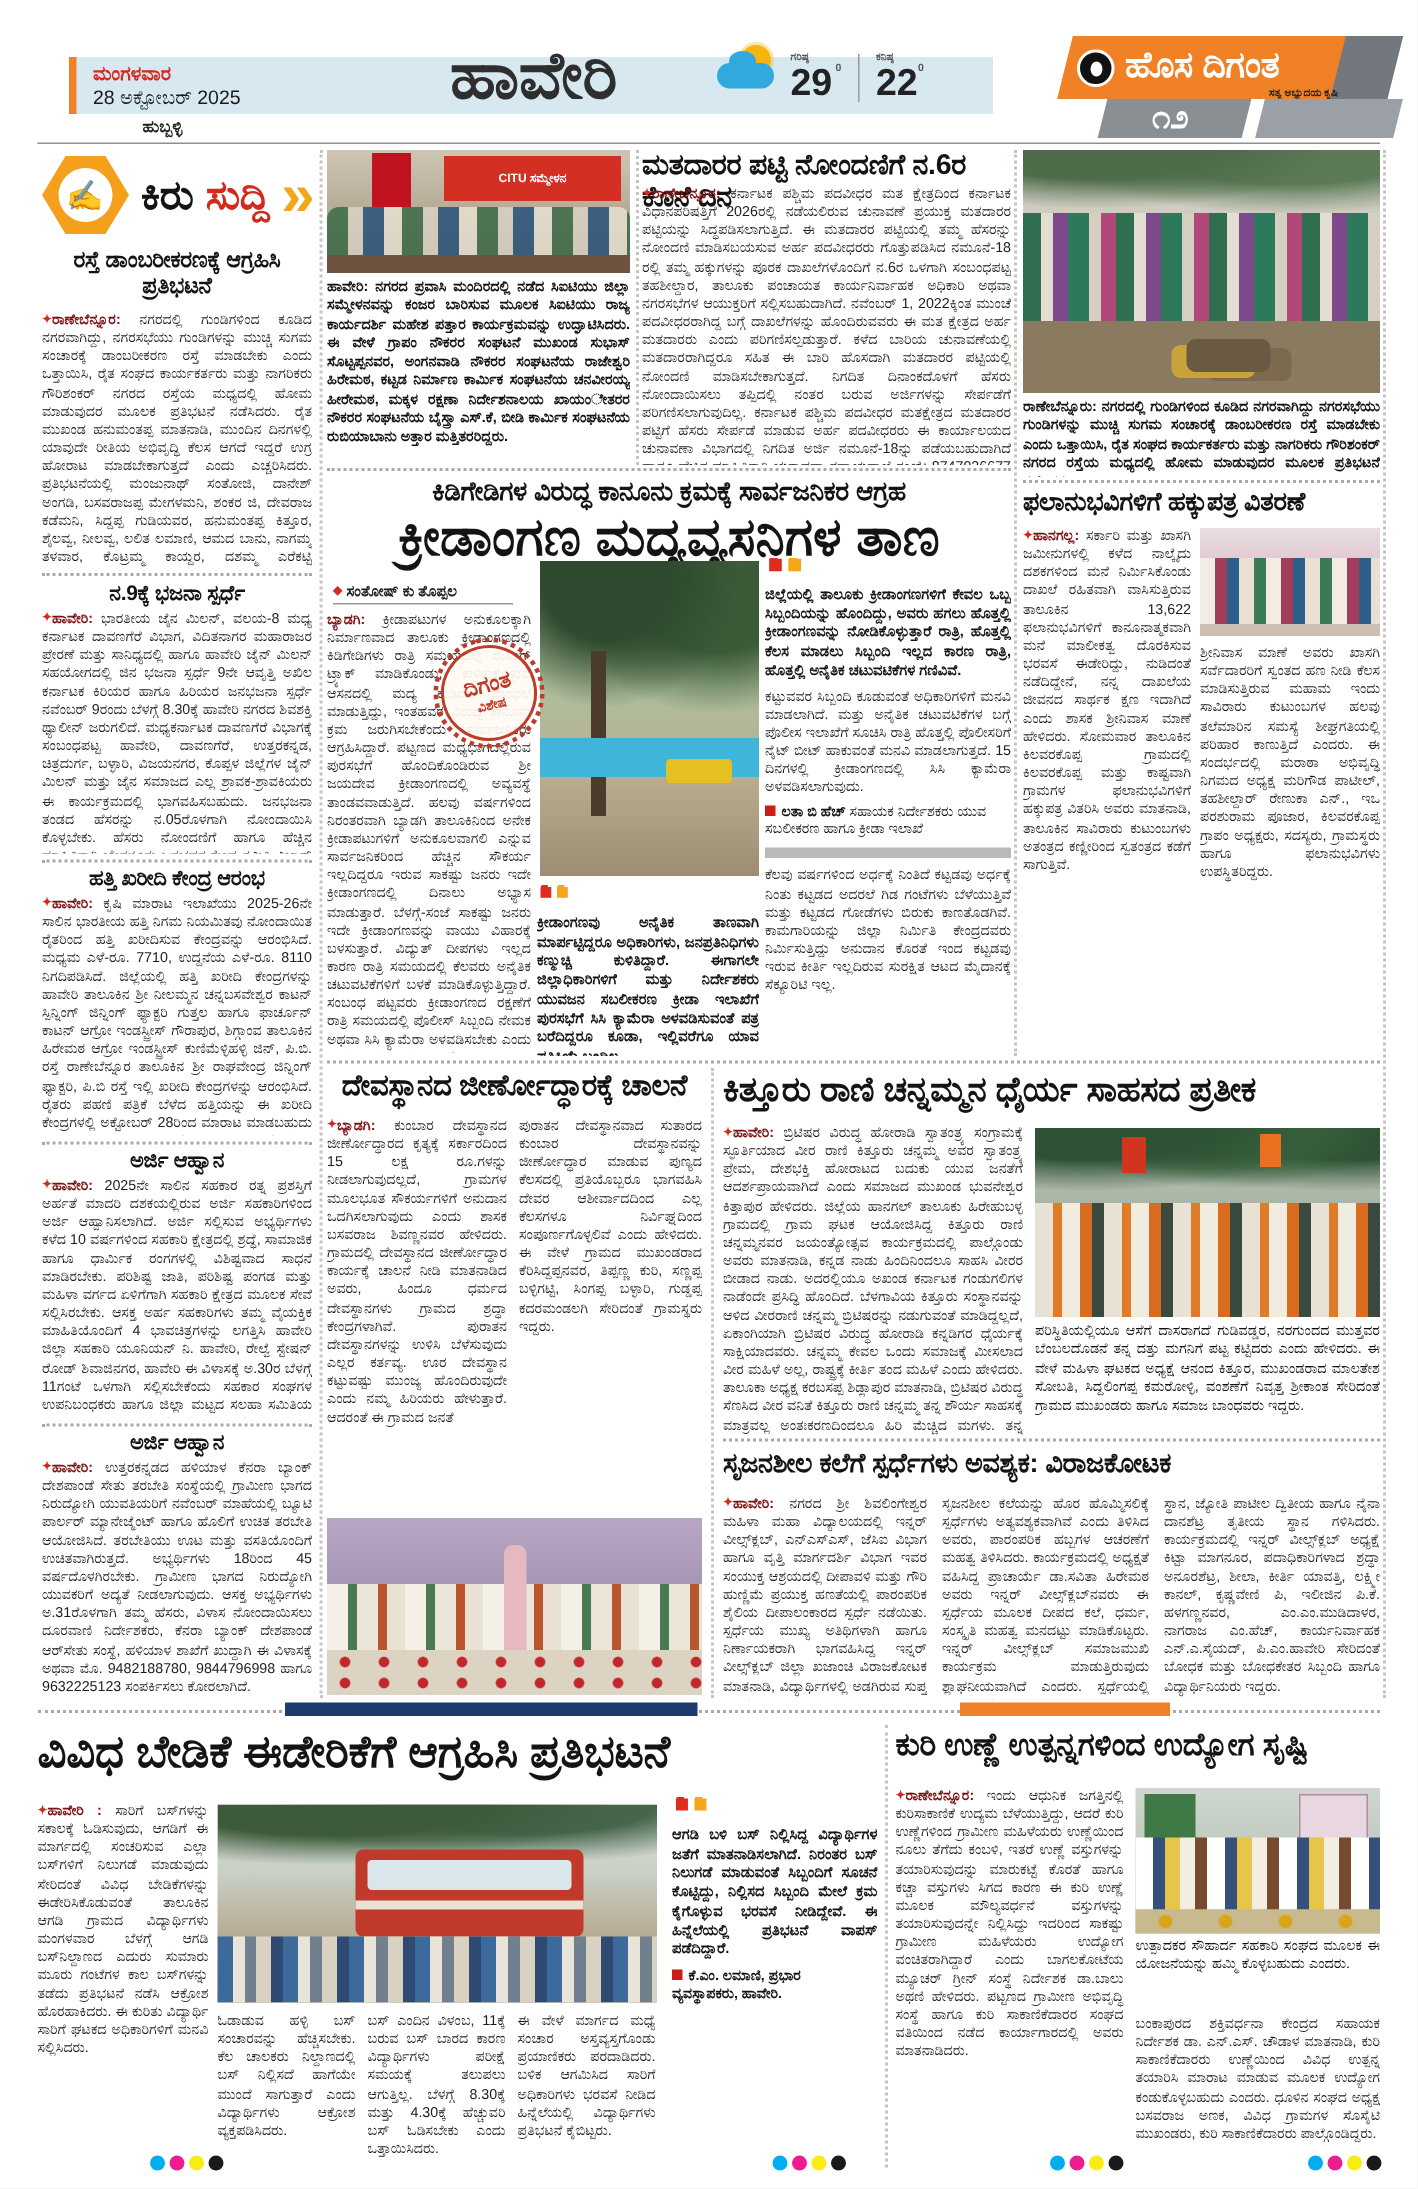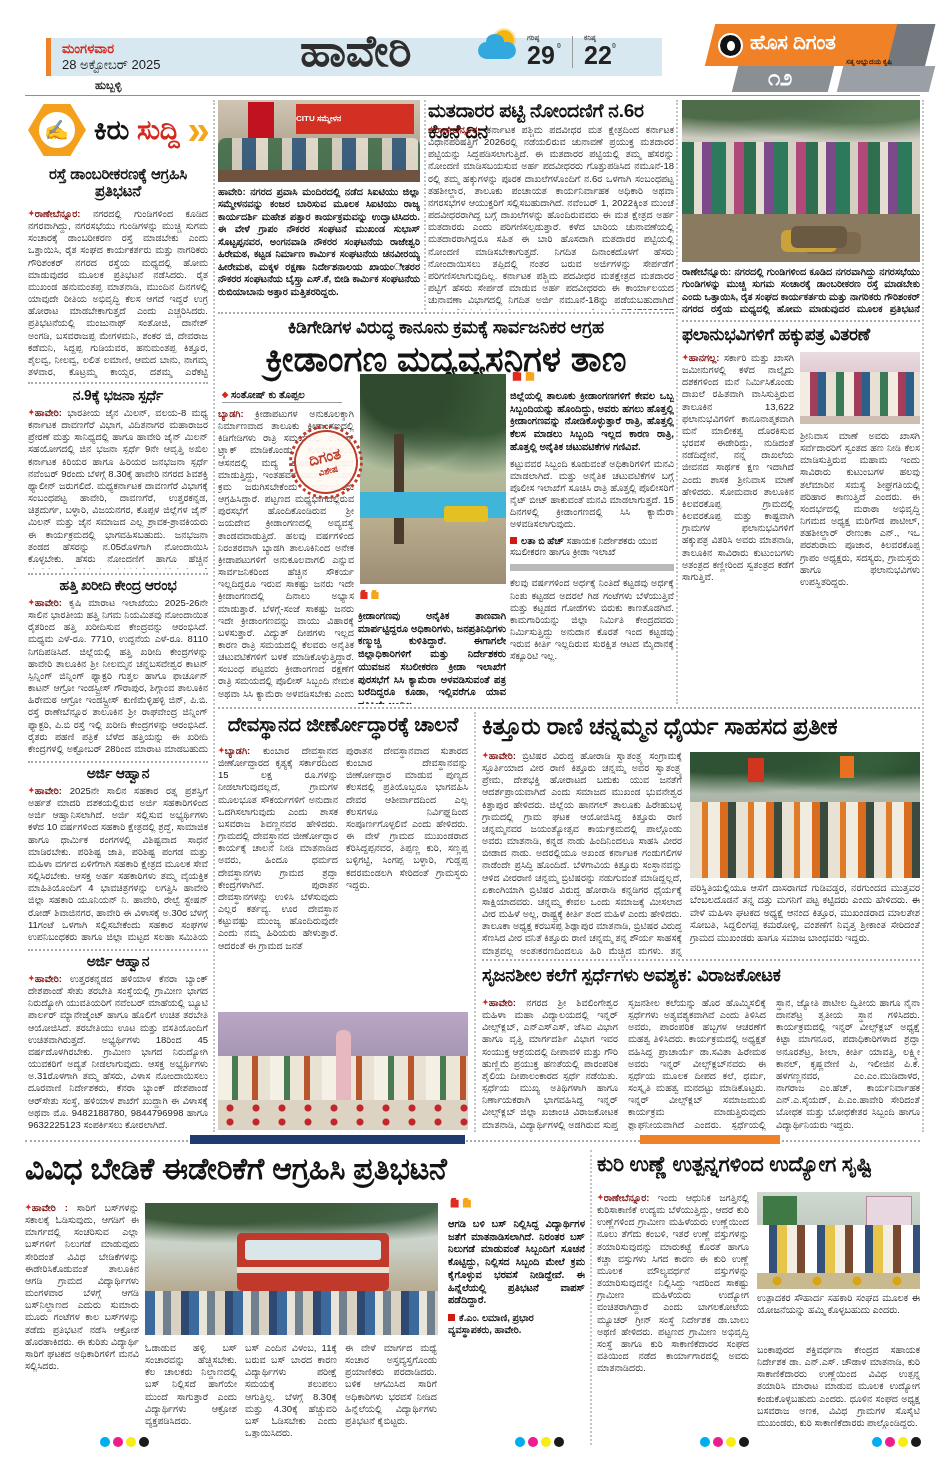--- a/index.html
+++ b/index.html
@@ -51,21 +51,21 @@
   <div class="abs tlabel" style="left:557px;top:42px">0</div>
   <div class="abs" style="left:572px;top:36px;width:0;height:32px;border-left:1px solid #9a9a9a"></div>
   <div class="abs tlabel" style="left:584px;top:34px">ಕನಿಷ್ಠ</div>
   <div class="abs temp" style="left:584px;top:43px">22</div>
   <div class="abs tlabel" style="left:612px;top:42px">0</div>
 
   <div class="abs skew" style="left:872px;top:24px;width:58px;height:44px;background:#73787e"></div>
   <div class="abs skew" style="left:710px;top:24px;width:182px;height:42px;background:#f08126"></div>
   <div class="abs" style="left:718px;top:33px;width:25px;height:25px;background:#111;border-radius:50%;border:2px solid #fff;box-sizing:border-box"></div>
   <div class="abs" style="left:727px;top:41px;width:8px;height:10px;background:#fff;border-radius:50%"></div>
-  <div class="abs hl" style="left:750px;top:31px;font-size:20px;color:#fff">ಹೊಸ ದಿಗಂತ</div>
+  <div class="abs hl" style="left:750px;top:31px;font-size:24px;color:#fff">ಹೊಸ ದಿಗಂತ</div>
   <div class="abs" style="left:846px;top:58px;font-size:7px;font-weight:700;color:#222">ಸತ್ಯ ಅಭ್ಯುದಯ ಕೃಷಿ</div>
   <div class="abs skew" style="left:735px;top:66px;width:96px;height:26px;background:#8a8f94"></div>
   <div class="abs skew" style="left:840px;top:66px;width:92px;height:26px;background:#9aa0a5"></div>
   <div class="abs hl" style="left:768px;top:66px;font-size:22px;color:#fff">೧೨</div>
   <div class="abs" style="left:25px;top:95px;width:895px;height:1px;background:#8f8f8f"></div>
 
   <div class="abs vdot" style="left:213px;top:100px;height:1032px"></div>
   <div class="abs vdot" style="left:424px;top:100px;height:210px"></div>
   <div class="abs vdot" style="left:676px;top:100px;height:604px"></div>
   <div class="abs vdot" style="left:922px;top:100px;height:1032px"></div>
@@ -95,21 +95,21 @@
 
   <div class="abs hl center" style="left:28px;top:766px;width:180px;font-size:14px">ಅರ್ಜಿ ಆಹ್ವಾನ</div>
   <div class="abs body" style="left:28px;top:785px;width:180px;height:160px"><span class="star">✦</span><span class="dl">ಹಾವೇರಿ:</span>&nbsp;<span>2025ನೇ ಸಾಲಿನ ಸಹಕಾರ ರತ್ನ ಪ್ರಶಸ್ತಿಗೆ ಅರ್ಹತೆ ಮಾದರಿ ದಶಕಯಲ್ಲಿರುವ ಅರ್ಜಿ ಸಹಕಾರಿಗಳಿಂದ ಅರ್ಜಿ ಆಹ್ವಾನಿಸಲಾಗಿದೆ. ಅರ್ಜಿ ಸಲ್ಲಿಸುವ ಅಭ್ಯರ್ಥಿಗಳು ಕಳೆದ 10 ವರ್ಷಗಳಿಂದ ಸಹಕಾರಿ ಕ್ಷೇತ್ರದಲ್ಲಿ ಶ್ರದ್ಧೆ, ಸಾಮಾಜಿಕ ಹಾಗೂ ಧಾರ್ಮಿಕ ರಂಗಗಳಲ್ಲಿ ವಿಶಿಷ್ಟವಾದ ಸಾಧನೆ ಮಾಡಿರಬೇಕು. ಪರಿಶಿಷ್ಟ ಜಾತಿ, ಪರಿಶಿಷ್ಟ ಪಂಗಡ ಮತ್ತು ಮಹಿಳಾ ವರ್ಗದ ಏಳಿಗೆಗಾಗಿ ಸಹಕಾರಿ ಕ್ಷೇತ್ರದ ಮೂಲಕ ಸೇವೆ ಸಲ್ಲಿಸಿರಬೇಕು. ಆಸಕ್ತ ಅರ್ಹ ಸಹಕಾರಿಗಳು ತಮ್ಮ ವೈಯಕ್ತಿಕ ಮಾಹಿತಿಯೊಂದಿಗೆ 4 ಭಾವಚಿತ್ರಗಳನ್ನು ಲಗತ್ತಿಸಿ ಹಾವೇರಿ ಜಿಲ್ಲಾ ಸಹಕಾರಿ ಯೂನಿಯನ್ ನಿ. ಹಾವೇರಿ, ರೇಲ್ವೆ ಸ್ಟೇಷನ್ ರೋಡ್ ಶಿವಾಜಿನಗರ, ಹಾವೇರಿ ಈ ವಿಳಾಸಕ್ಕೆ ಅ.30ರ ಬೆಳಗ್ಗೆ 11ಗಂಟೆ ಒಳಗಾಗಿ ಸಲ್ಲಿಸಬೇಕೆಂದು ಸಹಕಾರ ಸಂಘಗಳ ಉಪನಿಬಂಧಕರು ಹಾಗೂ ಜಿಲ್ಲಾ ಮಟ್ಟದ ಸಲಹಾ ಸಮಿತಿಯ ಸದಸ್ಯ ಕಾರ್ಯದರ್ಶಿ ಪ್ರಕಟಣೆಯಲ್ಲಿ ತಿಳಿಸಿದ್ದಾರೆ.</span></div>
   <div class="abs hdot" style="left:28px;top:949px;width:180px"></div>
 
   <div class="abs hl center" style="left:28px;top:954px;width:180px;font-size:14px">ಅರ್ಜಿ ಆಹ್ವಾನ</div>
   <div class="abs body" style="left:28px;top:973px;width:180px;height:157px"><span class="star">✦</span><span class="dl">ಹಾವೇರಿ:</span>&nbsp;<span>ಉತ್ತರಕನ್ನಡದ ಹಳಿಯಾಳ ಕೆನರಾ ಬ್ಯಾಂಕ್ ದೇಶಪಾಂಡೆ ಸೇತು ತರಬೇತಿ ಸಂಸ್ಥೆಯಲ್ಲಿ ಗ್ರಾಮೀಣ ಭಾಗದ ನಿರುದ್ಯೋಗಿ ಯುವತಿಯರಿಗೆ ನವೆಂಬರ್ ಮಾಹೆಯಲ್ಲಿ ಬ್ಯೂಟಿ ಪಾರ್ಲರ್ ಮ್ಯಾನೇಜ್ಮೆಂಟ್ ಹಾಗೂ ಹೊಲಿಗೆ ಉಚಿತ ತರಬೇತಿ ಆಯೋಜಿಸಿದೆ. ತರಬೇತಿಯು ಊಟ ಮತ್ತು ವಸತಿಯೊಂದಿಗೆ ಉಚಿತವಾಗಿರುತ್ತದೆ. ಅಭ್ಯರ್ಥಿಗಳು 18ರಿಂದ 45 ವರ್ಷದೊಳಗಿರಬೇಕು. ಗ್ರಾಮೀಣ ಭಾಗದ ನಿರುದ್ಯೋಗಿ ಯುವಕರಿಗೆ ಅದ್ಯತೆ ನೀಡಲಾಗುವುದು. ಆಸಕ್ತ ಅಭ್ಯರ್ಥಿಗಳು ಅ.31ರೊಳಗಾಗಿ ತಮ್ಮ ಹೆಸರು, ವಿಳಾಸ ನೋಂದಾಯಿಸಲು ದೂರವಾಣಿ ನಿರ್ದೇಶಕರು, ಕೆನರಾ ಬ್ಯಾಂಕ್ ದೇಶಪಾಂಡೆ ಆರ್‌ಸೇತು ಸಂಸ್ಥೆ, ಹಳಿಯಾಳ ಶಾಖೆಗೆ ಖುದ್ದಾಗಿ ಈ ವಿಳಾಸಕ್ಕೆ ಅಥವಾ ಮೊ. 9482188780, 9844796998 ಹಾಗೂ 9632225123 ಸಂಪರ್ಕಿಸಲು ಕೋರಲಾಗಿದೆ.</span></div>
 
   <div class="photo" style="left:218px;top:100px;width:202px;height:82px;background:linear-gradient(180deg,#cfc5b2 0%,#b3a894 55%,#8c8270 100%)">
     <div class="pp" style="left:30px;top:2px;width:26px;height:36px;background:#c1121f"></div>
-    <div class="pp" style="right:6px;top:4px;width:118px;height:30px;background:#d32f23;display:flex;align-items:center;justify-content:flex-start">
+    <div class="pp" style="right:6px;top:4px;width:118px;height:30px;background:#d32f23;display:flex;align-items:center;justify-content:center">
       <span style="color:#fff;font-size:8px;font-weight:700">CITU ಸಮ್ಮೇಳನ</span>
     </div>
     <div class="pp" style="left:0;bottom:10px;width:100%;height:34px;background:repeating-linear-gradient(90deg,#3c6b47 0 14px,#d9d2c4 14px 24px,#27537a 24px 38px,#e7e0d2 38px 50px);opacity:.85;border-radius:8px 8px 0 0"></div>
     <div class="pp" style="left:0;bottom:0;width:100%;height:12px;background:#6e5340"></div>
   </div>
   <div class="abs cap" style="left:218px;top:186px;width:202px;height:124px">ಹಾವೇರಿ: ನಗರದ ಪ್ರವಾಸಿ ಮಂದಿರದಲ್ಲಿ ನಡೆದ ಸಿಐಟಿಯು ಜಿಲ್ಲಾ ಸಮ್ಮೇಳನವನ್ನು ಕಂಜರ ಬಾರಿಸುವ ಮೂಲಕ ಸಿಐಟಿಯು ರಾಜ್ಯ ಕಾರ್ಯದರ್ಶಿ ಮಹೇಶ ಪತ್ತಾರ ಕಾರ್ಯಕ್ರಮವನ್ನು ಉದ್ಘಾಟಿಸಿದರು. ಈ ವೇಳೆ ಗ್ರಾಪಂ ನೌಕರರ ಸಂಘಟನೆ ಮುಖಂಡ ಸುಭಾಸ್ ಸೊಟ್ಟಪ್ಪನವರ, ಅಂಗನವಾಡಿ ನೌಕರರ ಸಂಘಟನೆಯ ರಾಜೇಶ್ವರಿ ಹಿರೇಮಠ, ಕಟ್ಟಡ ನಿರ್ಮಾಣ ಕಾರ್ಮಿಕ ಸಂಘಟನೆಯ ಚನವೀರಯ್ಯ ಹೀರೇಮಠ, ಮಕ್ಕಳ ರಕ್ಷಣಾ ನಿರ್ದೇಶನಾಲಯ ಖಾಯಂೇತರರ ನೌಕರರ ಸಂಘಟನೆಯ ಬೈಸ್ತ್ರಾ ಎಸ್.ಕೆ, ಬೀಡಿ ಕಾರ್ಮಿಕ ಸಂಘಟನೆಯ ರುಬಿಯಾಬಾನು ಅತ್ತಾರ ಮತ್ತಿತರರಿದ್ದರು.</div>
 
   <div class="abs hl" style="left:428px;top:100px;width:248px;font-size:19px">ಮತದಾರರ ಪಟ್ಟಿ ನೋಂದಣಿಗೆ ನ.6ರ ಕೊನೆ ದಿನ</div>
   <div class="abs body" style="left:428px;top:124px;width:246px;height:186px"><span class="star">✦</span><span class="dl">ರಾಣೇಬೆನ್ನೂರ:</span>&nbsp;<span>ಕರ್ನಾಟಕ ಪಶ್ಚಿಮ ಪದವೀಧರ ಮತ ಕ್ಷೇತ್ರದಿಂದ ಕರ್ನಾಟಕ ವಿಧಾನಪರಿಷತ್ತಿಗೆ 2026ರಲ್ಲಿ ನಡೆಯಲಿರುವ ಚುನಾವಣೆ ಪ್ರಯುಕ್ತ ಮತದಾರರ ಪಟ್ಟಿಯನ್ನು ಸಿದ್ಧಪಡಿಸಲಾಗುತ್ತಿದೆ. ಈ ಮತದಾರರ ಪಟ್ಟಿಯಲ್ಲಿ ತಮ್ಮ ಹೆಸರನ್ನು ನೋಂದಣಿ ಮಾಡಿಸಬಯಸುವ ಅರ್ಹ ಪದವೀಧರರು ಗೊತ್ತುಪಡಿಸಿದ ನಮೂನೆ-18 ರಲ್ಲಿ ತಮ್ಮ ಹಕ್ಕುಗಳನ್ನು ಪೂರಕ ದಾಖಲೆಗಳೊಂದಿಗೆ ನ.6ರ ಒಳಗಾಗಿ ಸಂಬಂಧಪಟ್ಟ ತಹಶೀಲ್ದಾರ, ತಾಲೂಕು ಪಂಚಾಯತ ಕಾರ್ಯನಿರ್ವಾಹಕ ಅಧಿಕಾರಿ ಅಥವಾ ನಗರಸಭೆಗಳ ಆಯುಕ್ತರಿಗೆ ಸಲ್ಲಿಸಬಹುದಾಗಿದೆ. ನವೆಂಬರ್ 1, 2022ಕ್ಕಿಂತ ಮುಂಚೆ ಪದವೀಧರರಾಗಿದ್ದ ಬಗ್ಗೆ ದಾಖಲೆಗಳನ್ನು ಹೊಂದಿರುವವರು ಈ ಮತ ಕ್ಷೇತ್ರದ ಅರ್ಹ ಮತದಾರರು ಎಂದು ಪರಿಗಣಿಸಲ್ಪಡುತ್ತಾರೆ. ಕಳೆದ ಬಾರಿಯ ಚುನಾವಣೆಯಲ್ಲಿ ಮತದಾರರಾಗಿದ್ದರೂ ಸಹಿತ ಈ ಬಾರಿ ಹೊಸದಾಗಿ ಮತದಾರರ ಪಟ್ಟಿಯಲ್ಲಿ ನೋಂದಣಿ ಮಾಡಿಸಬೇಕಾಗುತ್ತದೆ. ನಿಗದಿತ ದಿನಾಂಕದೊಳಗೆ ಹೆಸರು ನೋಂದಾಯಿಸಲು ತಪ್ಪಿದಲ್ಲಿ ನಂತರ ಬರುವ ಅರ್ಜಿಗಳನ್ನು ಸೇರ್ಪಡೆಗೆ ಪರಿಗಣಿಸಲಾಗುವುದಿಲ್ಲ. ಕರ್ನಾಟಕ ಪಶ್ಚಿಮ ಪದವೀಧರ ಮತಕ್ಷೇತ್ರದ ಮತದಾರರ ಪಟ್ಟಿಗೆ ಹೆಸರು ಸೇರ್ಪಡೆ ಮಾಡುವ ಅರ್ಹ ಪದವೀಧರರು ಈ ಕಾರ್ಯಾಲಯದ ಚುನಾವಣಾ ವಿಭಾಗದಲ್ಲಿ ನಿಗದಿತ ಅರ್ಜಿ ನಮೂನೆ-18ನ್ನು ಪಡೆಯಬಹುದಾಗಿದೆ ಹಾಗೂ ಹೆಚ್ಚಿನ ಮಾಹಿತಿಗಾಗಿ ಚುನಾವಣಾ ಸಹಾಯವಾಣಿ ಸಂಖ್ಯೆ: 8747936677 ಸಂಪರ್ಕಿಸಬಹುದಾಗಿದೆ ಎಂದು ಅಪರ ಜಿಲ್ಲಾಧಿಕಾರಿ ಆರ್.ಎಚ್.ಭಾಗವಾನ ಪ್ರಕಟಣೆಯಲ್ಲಿ ತಿಳಿಸಿದ್ದಾರೆ.</span></div>
 

